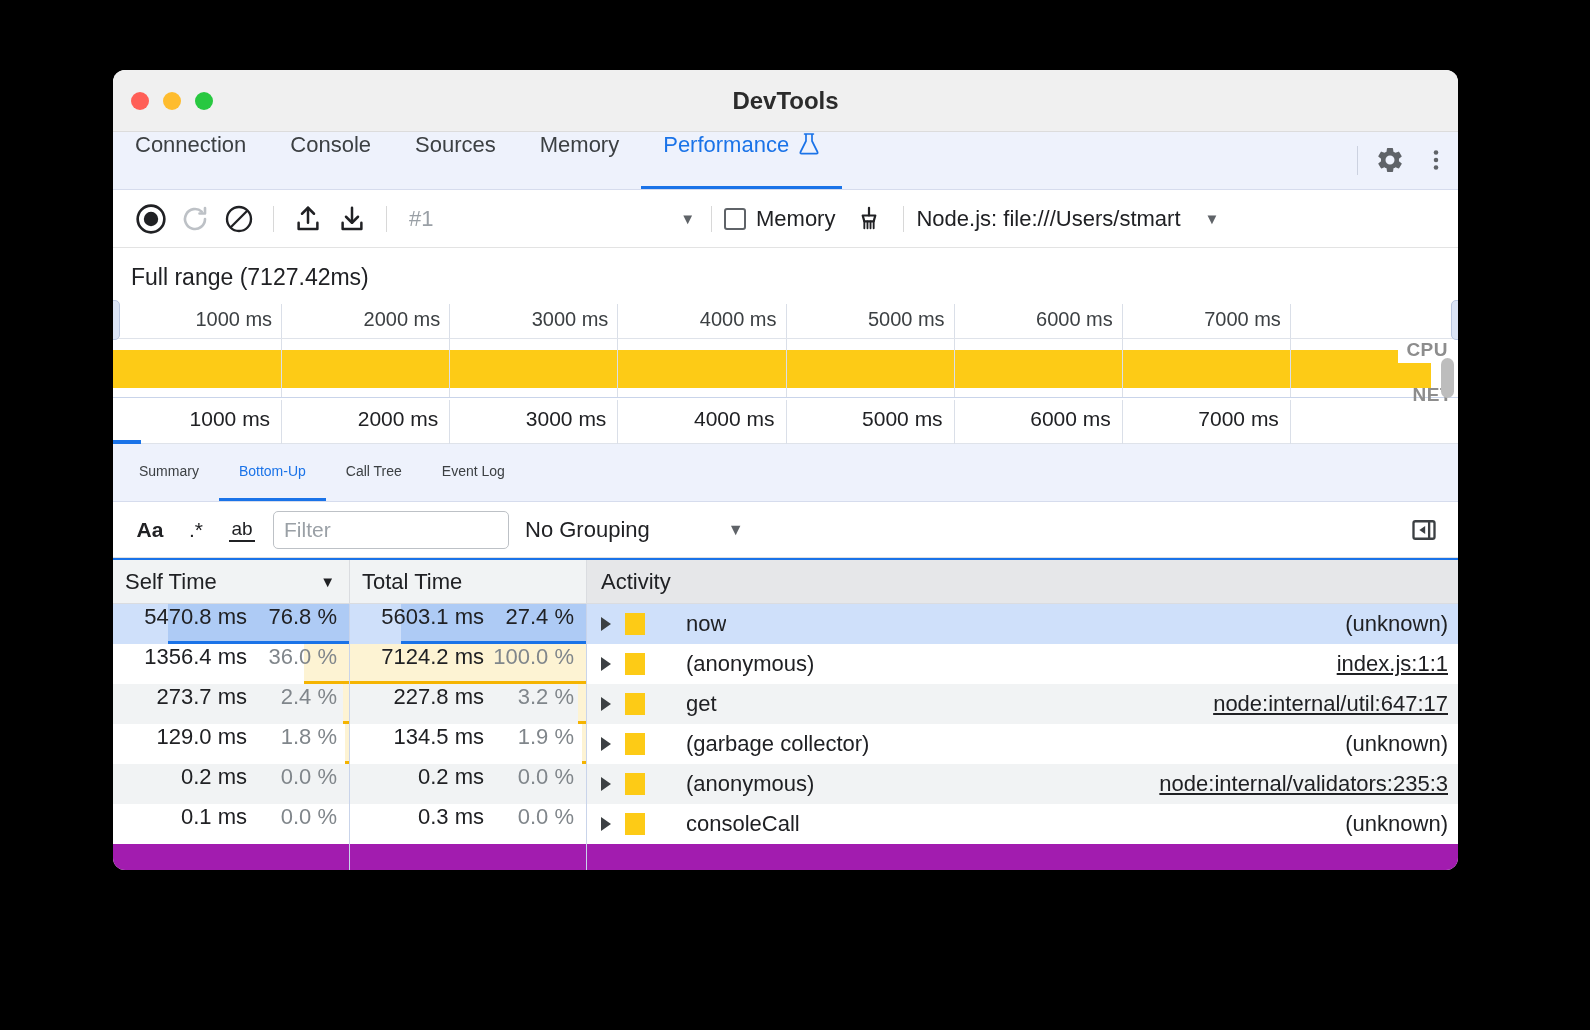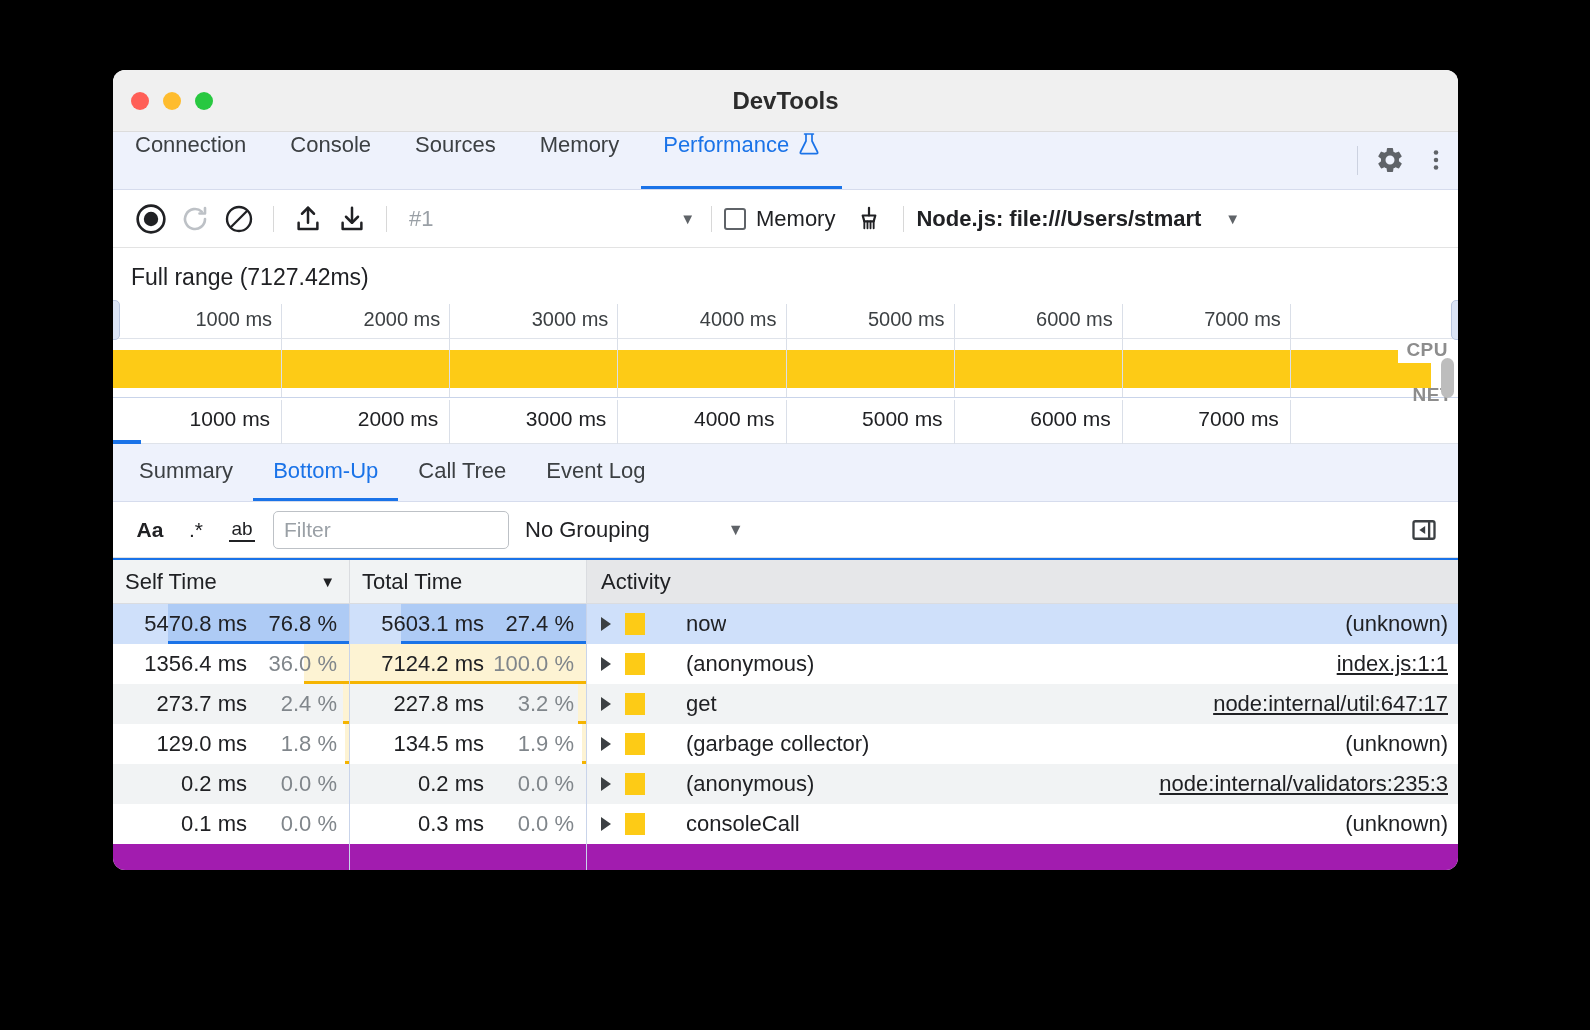--- a/index.html
+++ b/index.html
@@ -91,21 +91,21 @@
     display: flex; align-items: center; gap: 10px;
     font-size: 22px; color: #202124; cursor: pointer;
   }
   .chk {
     width: 22px; height: 22px;
     border: 2px solid #5f6368; border-radius: 3px;
     background: #fff;
   }
   #target-select {
     display: flex; align-items: center; gap: 24px;
-    font-size: 22px; color: #202124; cursor: pointer; font-weight: bold;
+    font-size: 22px; color: #202124; cursor: pointer;
   }
 
   
   #overview {
     position: relative;
     background: #fff;
     height: 196px;
     border-bottom: 1px solid #dfe3ea;
   }
   #range-label {
@@ -191,21 +191,21 @@
     position: relative;
     height: 58px;
     background: #eef2fc;
     border-bottom: 1px solid #d6dced;
     display: flex; align-items: stretch;
     padding-left: 6px;
   }
   .dtab {
     display: flex; align-items: center;
     padding: 0 20px;
-    font-size: 22px; color: #3c4043; cursor: pointer;
+    font-size: 14px; color: #3c4043; cursor: pointer;
     border-bottom: 3px solid transparent;
   }
   .dtab.active { color: #1a73e8; border-bottom-color: #1a73e8; }
 
   
   #filterbar {
     position: relative;
     height: 56px;
     background: #fff;
     border-bottom: 1px solid #e0e0e0;
@@ -273,21 +273,21 @@
   }
   .sort-caret { font-size: 15px; color: #202124; }
 
   .datarow { position: relative; cursor: pointer; }
   .datarow.odd  { background: #fff; }
   .datarow.even { background: #f1f3f4; }
   .datarow.selected { background: #cfe0fa; }
 
   .timecell {
     position: relative;
-    display: flex; align-items: center; justify-content: flex-end;
+    display: flex; justify-content: flex-end;
     padding: 0 12px;
     font-size: 22px; color: #202124;
     overflow: hidden;
   }
   .barbg {
     position: absolute; top: 0; bottom: 0; right: 0;
     background: #fdf3d3;
     z-index: 0;
   }
   .barbg.sel { background: #aecbf5; }

